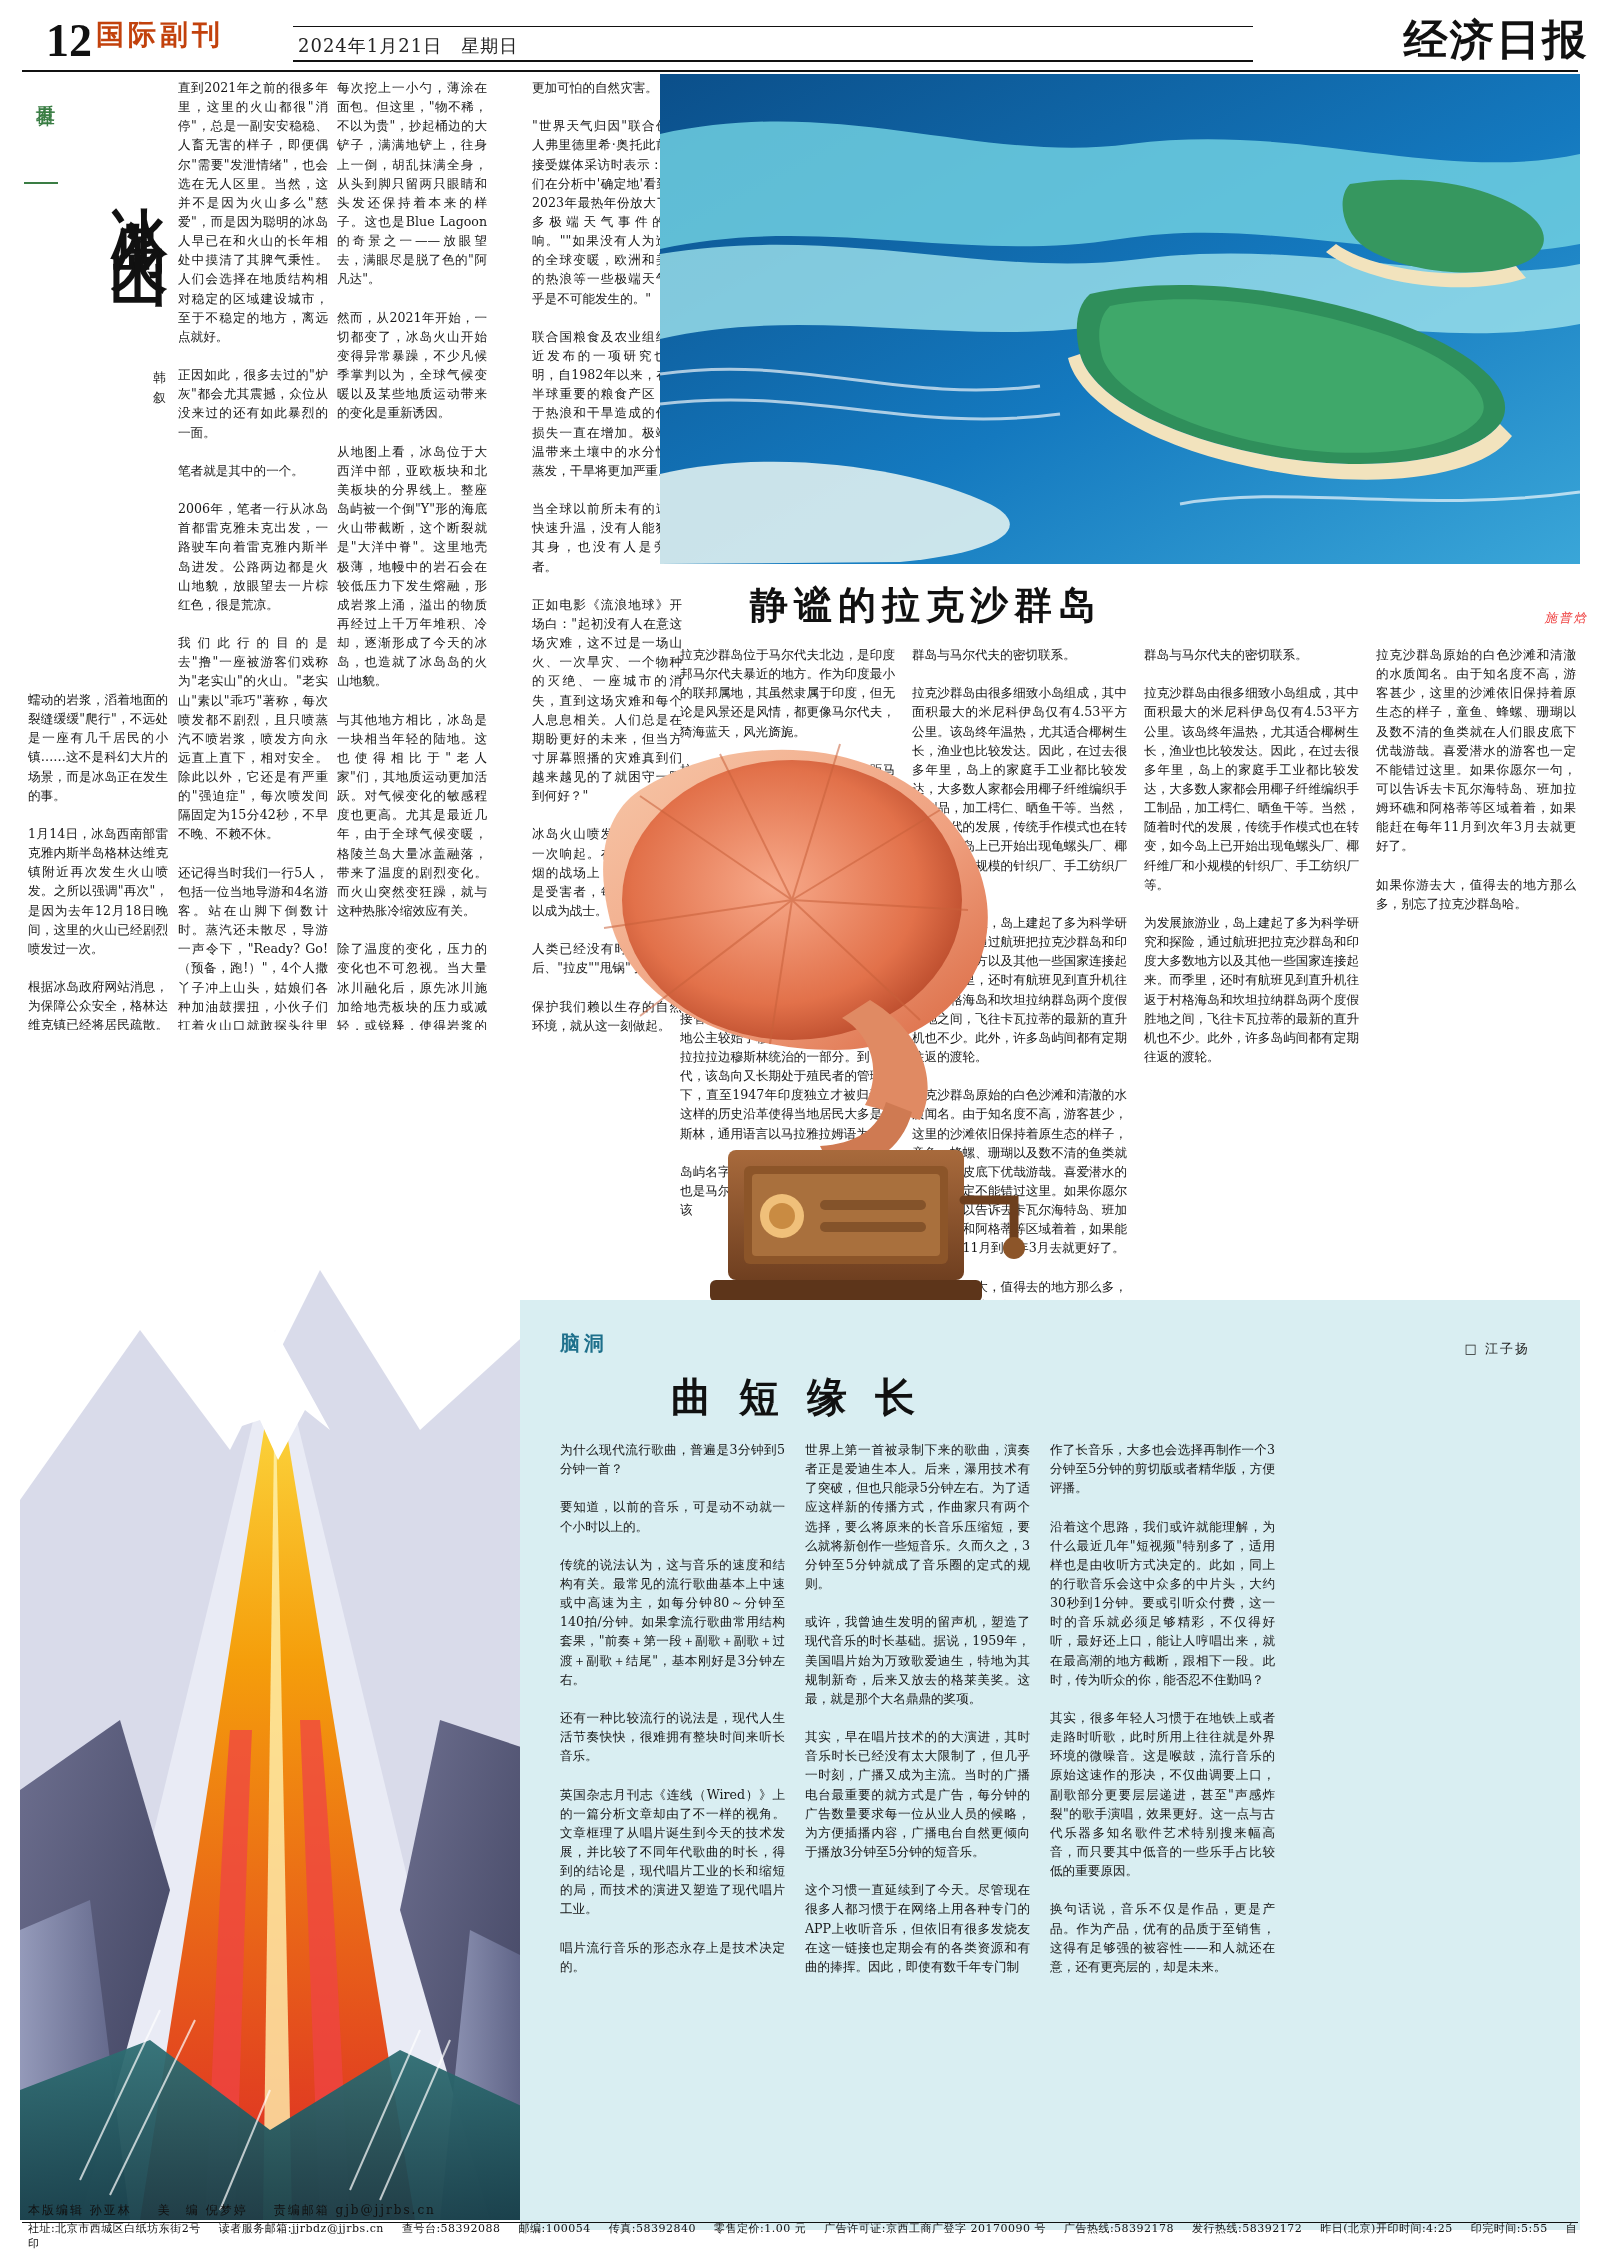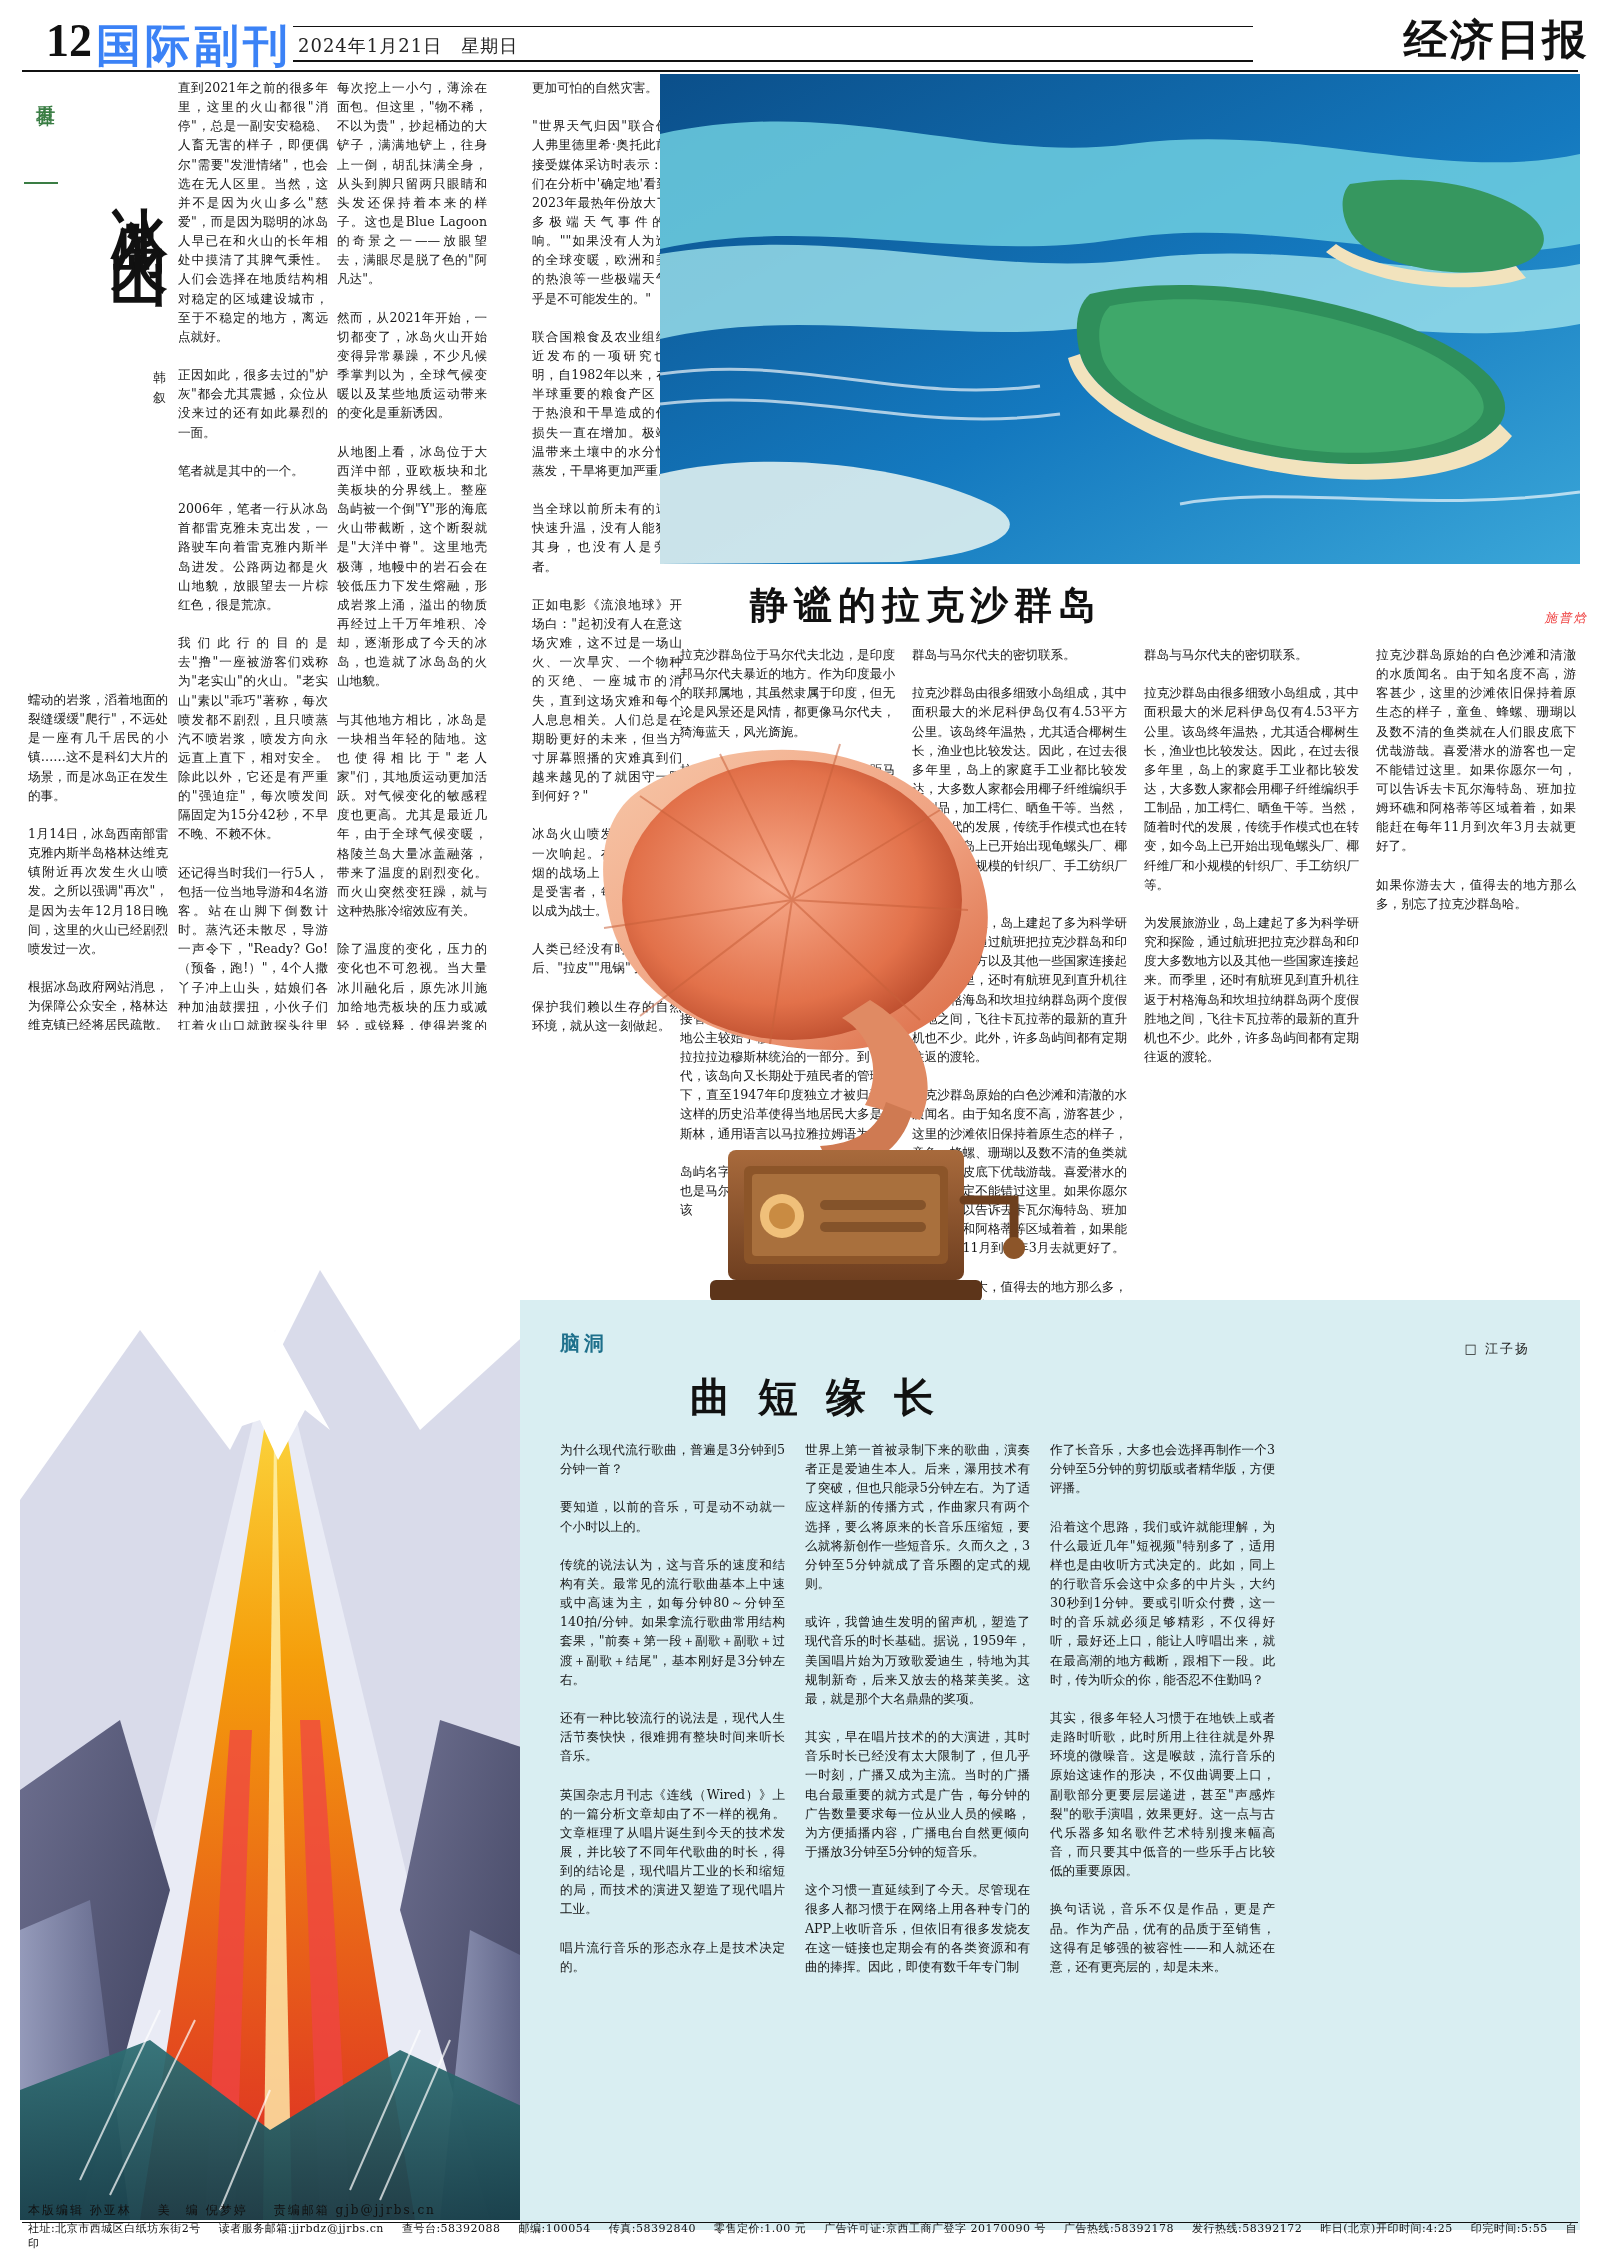--- a/index.html
+++ b/index.html
@@ -17,21 +17,21 @@
   .masthead {
     position:absolute; left:8px; top:0; width:1600px; height:78px;
   }
   .mast-num {
     position:absolute; left:38px; top:14px;
     font-size:46px; font-weight:bold; color:#111;
     font-family:"Liberation Serif", serif;
   }
   .mast-title {
     position:absolute; left:88px; top:16px;
-    font-size:45px; font-weight:bold; letter-spacing:4px; color:#3b82f6;
+    font-size:28px; font-weight:bold; letter-spacing:4px; color:#c2410c;
     font-family:"DejaVu Serif", serif;
   }
   .mast-date {
     position:absolute; left:290px; top:34px;
     font-size:18px; color:#222; letter-spacing:1px;
   }
   .mast-rule {
     position:absolute; left:285px; top:60px; width:960px; height:2px; background:#111;
   }
   .mast-rule2 {
@@ -120,21 +120,21 @@
   
   .naodong-bg {
     position:absolute; left:520px; top:1300px; width:1060px; height:930px;
     background:#d9eef2;
   }
   .naodong-tag {
     position:absolute; left:560px; top:1330px;
     font-size:20px; color:#1d6f8b; letter-spacing:4px; font-weight:bold;
   }
   .naodong-title {
-    position:absolute; left:690px; top:1370px;
+    position:absolute; left:671px; top:1370px;
     font-size:40px; font-weight:bold; letter-spacing:28px; color:#111;
     font-family:"DejaVu Serif", serif;
   }
   .naodong-byline {
     position:absolute; right:70px; top:1340px; font-size:13px; color:#222; letter-spacing:2px;
   }
   .col-i { left:560px; top:1440px; width:225px; }
   .col-j { left:805px; top:1440px; width:225px; }
   .col-k { left:1050px; top:1440px; width:225px; }
 

